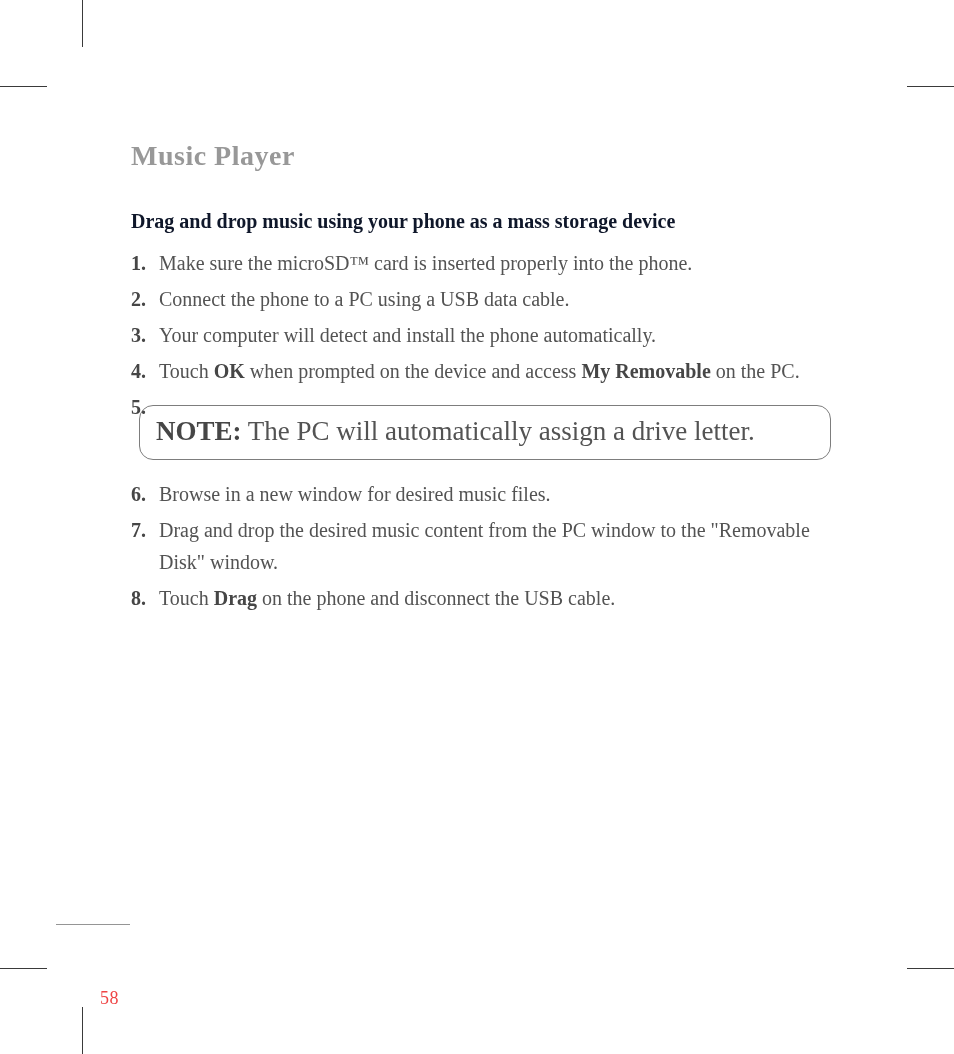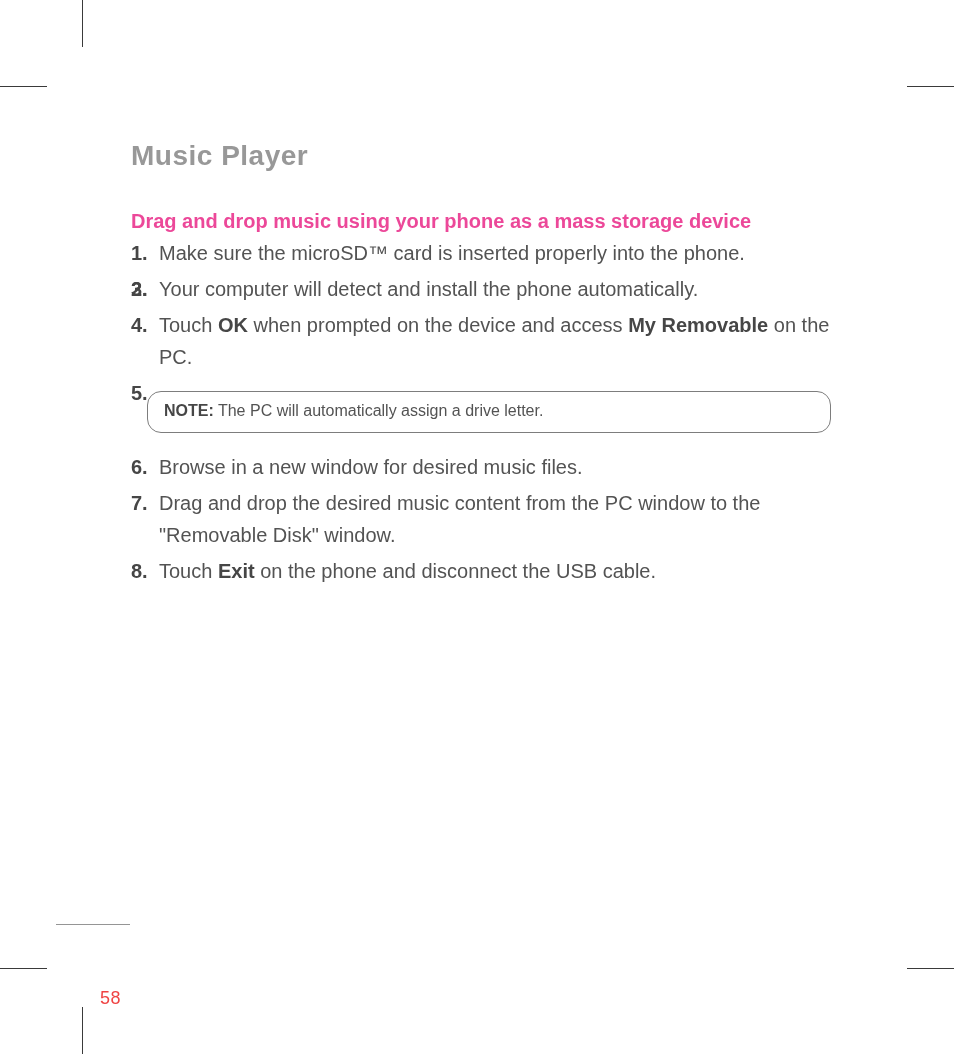--- a/index.html
+++ b/index.html
@@ -1,15 +1,15 @@
 <!DOCTYPE html>
 <html><head>
 <meta charset="utf-8">
 <style>
-  * { box-sizing: border-box; margin: 0; padding: 0; }
+  * { box-sizing: border-box; margin: 0; padding: 0; font-family: Liberation Serif, serif; }
   html, body { width: 954px; height: 1054px; background: #ffffff; }
   body {
     font-family: "Futura", "Century Gothic", "Trebuchet MS", Arial, sans-serif;
     color: #464646;
     position: relative;
   }
   
   .crop-v-top { position: absolute; left: 82px; top: 0; width: 1px; height: 47px; background: #3a3a3a; }
   .crop-h-left { position: absolute; left: 0; top: 86px; width: 47px; height: 1px; background: #3a3a3a; }
   .crop-h-right { position: absolute; left: 907px; top: 86px; width: 47px; height: 1px; background: #3a3a3a; }
@@ -30,22 +30,22 @@
   h1.title {
     font-size: 28px;
     font-weight: 600;
     color: #989898;
     letter-spacing: 0.5px;
     margin-bottom: 38px;
   }
   h2.subhead {
     font-size: 20px;
     font-weight: 600;
-    color: #ec4899;
-    margin-bottom: 4px;
+    color: #0f172a;
+    margin-bottom: 14px;
   }
   ol.steps {
     list-style: none;
     counter-reset: step;
   }
   ol.steps > li {
     position: relative;
     font-size: 20px;
     line-height: 1.6;
     color: #535353;
@@ -57,22 +57,22 @@
     position: absolute;
     left: 0; top: 0;
     font-weight: 600;
     color: #464646;
   }
   .bold { font-weight: 600; color: #464646; margin-top: 12px; }
   .note-box {
     border: 1px solid #7d7d7d;
     border-radius: 14px;
     padding: 10px 24px 12px 16px;
-    margin: 18px 0 18px 16px;
-    font-size: 16px;
+    margin: 18px 0 18px 8px;
+    font-size: 27px;
     color: #535353;
     font-weight: 300;
   }
   .note-box .nlabel { font-weight: 600; color: #464646; }
 </style>
 </head>
 <body>
 
 <div class="crop-v-top"></div>
 <div class="crop-h-left"></div>
@@ -88,20 +88,21 @@
   <h1 class="title">Music Player</h1>
   <h2 class="subhead">Drag and drop music using your phone as a mass storage device</h2>
 
   <ol class="steps">
     <li>
       <span class="num">1.</span>
       <span> Make sure the microSD™ card is inserted properly into the phone.</span>
     </li>
     <li>
       <span class="num">2.</span>
+      <span>Connect the phone to a PC using a USB data cable.</span>
     </li>
     <li>
       <span class="num">3.</span>
       <span>Your computer will detect and install the phone automatically.</span>
     </li>
     <li>
       <span class="num">4.</span>
       <span>Touch </span><span class="bold">OK</span><span> when prompted on the device and access </span><span class="bold">My Removable</span><span> on the PC.</span>
     </li>
     <li>
@@ -117,16 +118,16 @@
     <li>
       <span class="num">6.</span>
       <span>Browse in a new window for desired music files.</span>
     </li>
     <li>
       <span class="num">7.</span>
       <span>Drag and drop the desired music content from the PC window to the "Removable Disk" window.</span>
     </li>
     <li>
       <span class="num">8.</span>
-      <span>Touch </span><span class="bold">Exit</span><span> on the phone and disconnect the USB cable.</span>
+      <span>Touch </span><span class="bold">Drag</span><span> on the phone and disconnect the USB cable.</span>
     </li>
   </ol>
 </div>
 
 </body></html>

